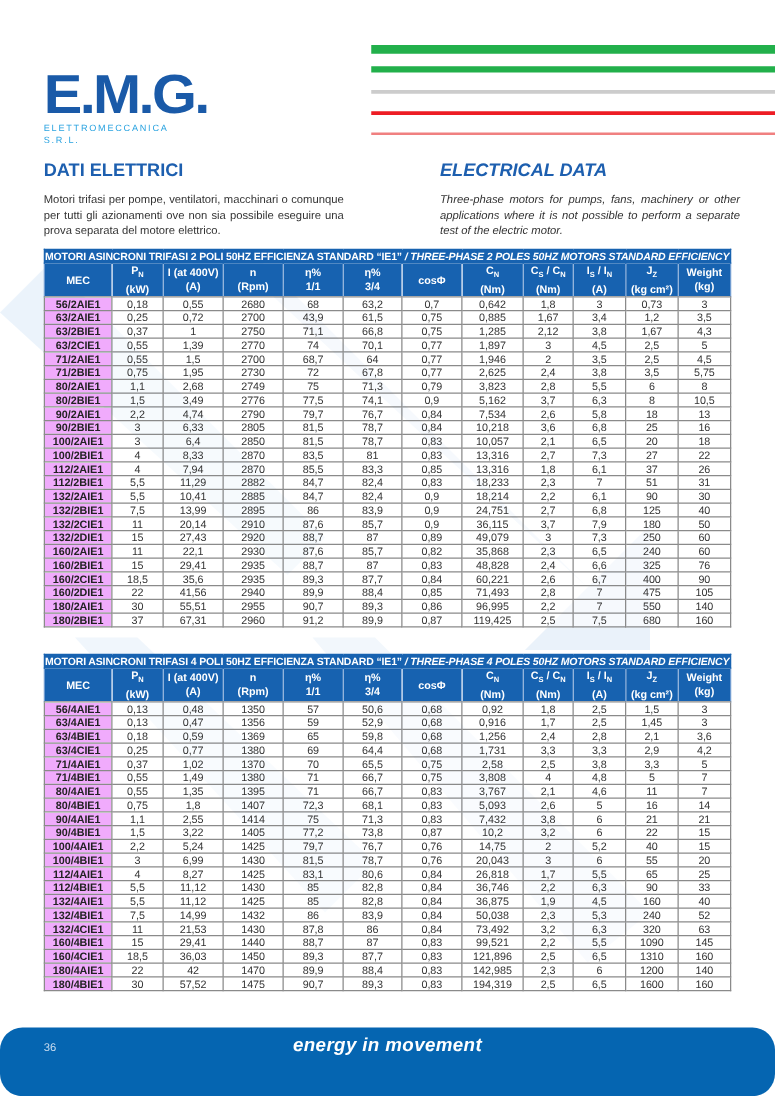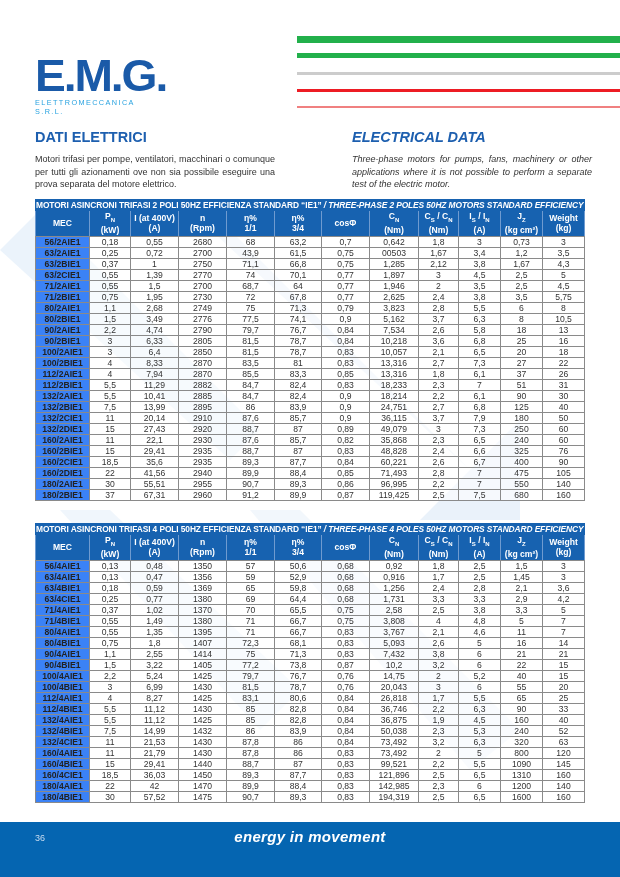--- a/index.html
+++ b/index.html
@@ -25,26 +25,26 @@
   .intro-it { left: 35px; }
   .intro-en { left: 352px; font-style: italic; }
 
   .watermark { position: absolute; left: 0; top: 210px; width: 620px; height: 610px; pointer-events: none; }
 
   table.data { position: absolute; left: 35px; width: 549px; border-collapse: collapse; table-layout: fixed; font-size: 8.6px; }
   table.data td, table.data th { border: 1px solid #8a8a8a; text-align: center; height: 11px; line-height: 10px; padding: 0; color: #333; white-space: nowrap; overflow: hidden; }
   table.data tr.title-row th { background: #1762b0; color: #fff; font-weight: bold; font-size: 8.4px; height: 11px; border-color: #1762b0; letter-spacing: -0.1px; }
   table.data tr.title-row th .en { font-style: italic; }
   table.data tr.head-row th { background: #1762b0; color: #fff; font-weight: bold; font-size: 8.6px; height: 23px; line-height: 10.5px; border-left: 1px solid #6f9bd0; border-right: 1px solid #6f9bd0; border-top: 1px solid #1762b0; border-bottom: 1px solid #8a8a8a; }
-  table.data td.mec { background: #3b82f6; font-weight: bold; color: #222; }
+  table.data td.mec { background: #f0abfc; font-weight: bold; color: #222; }
   table.data td { background: rgba(255,255,255,0.55); }
   .t1 { top: 199px; }
   .t2 { top: 523px; }
 
-  .footer { position: absolute; left: 0; top: 822px; width: 620px; height: 55px; background: #0565b1; }
+  .footer { position: absolute; left: 0; top: 822px; width: 620px; height: 55px; background: #0565b1; border-radius: 18px; }
   .page-num { position: absolute; left: 35px; top: 11px; font-size: 9px; color: #c9dcf0; }
   .tagline { position: absolute; left: 0; width: 620px; top: 6px; text-align: center; font-size: 15px; font-style: italic; font-weight: bold; color: #ffffff; letter-spacing: 0.3px; }
 </style>
 </head>
 <body>
 
 <div class="logo">
   <div class="logo-main">E.M.G.</div>
   <div class="logo-sub">ELETTROMECCANICA S.R.L.</div>
 </div>
@@ -119,21 +119,21 @@
         <td>3</td>
       </tr>
       <tr>
         <td class="mec">63/2AIE1</td>
         <td>0,25</td>
         <td>0,72</td>
         <td>2700</td>
         <td>43,9</td>
         <td>61,5</td>
         <td>0,75</td>
-        <td>00503</td>
+        <td>0,885</td>
         <td>1,67</td>
         <td>3,4</td>
         <td>1,2</td>
         <td>3,5</td>
       </tr>
       <tr>
         <td class="mec">63/2BIE1</td>
         <td>0,37</td>
         <td>1</td>
         <td>2750</td>
@@ -710,34 +710,20 @@
         <td>87,8</td>
         <td>86</td>
         <td>0,84</td>
         <td>73,492</td>
         <td>3,2</td>
         <td>6,3</td>
         <td>320</td>
         <td>63</td>
       </tr>
       <tr>
-        <td class="mec">160/4AIE1</td>
-        <td>11</td>
-        <td>21,79</td>
-        <td>1430</td>
-        <td>87,8</td>
-        <td>86</td>
-        <td>0,83</td>
-        <td>73,492</td>
-        <td>2</td>
-        <td>5</td>
-        <td>800</td>
-        <td>120</td>
-      </tr>
-      <tr>
         <td class="mec">160/4BIE1</td>
         <td>15</td>
         <td>29,41</td>
         <td>1440</td>
         <td>88,7</td>
         <td>87</td>
         <td>0,83</td>
         <td>99,521</td>
         <td>2,2</td>
         <td>5,5</td>

